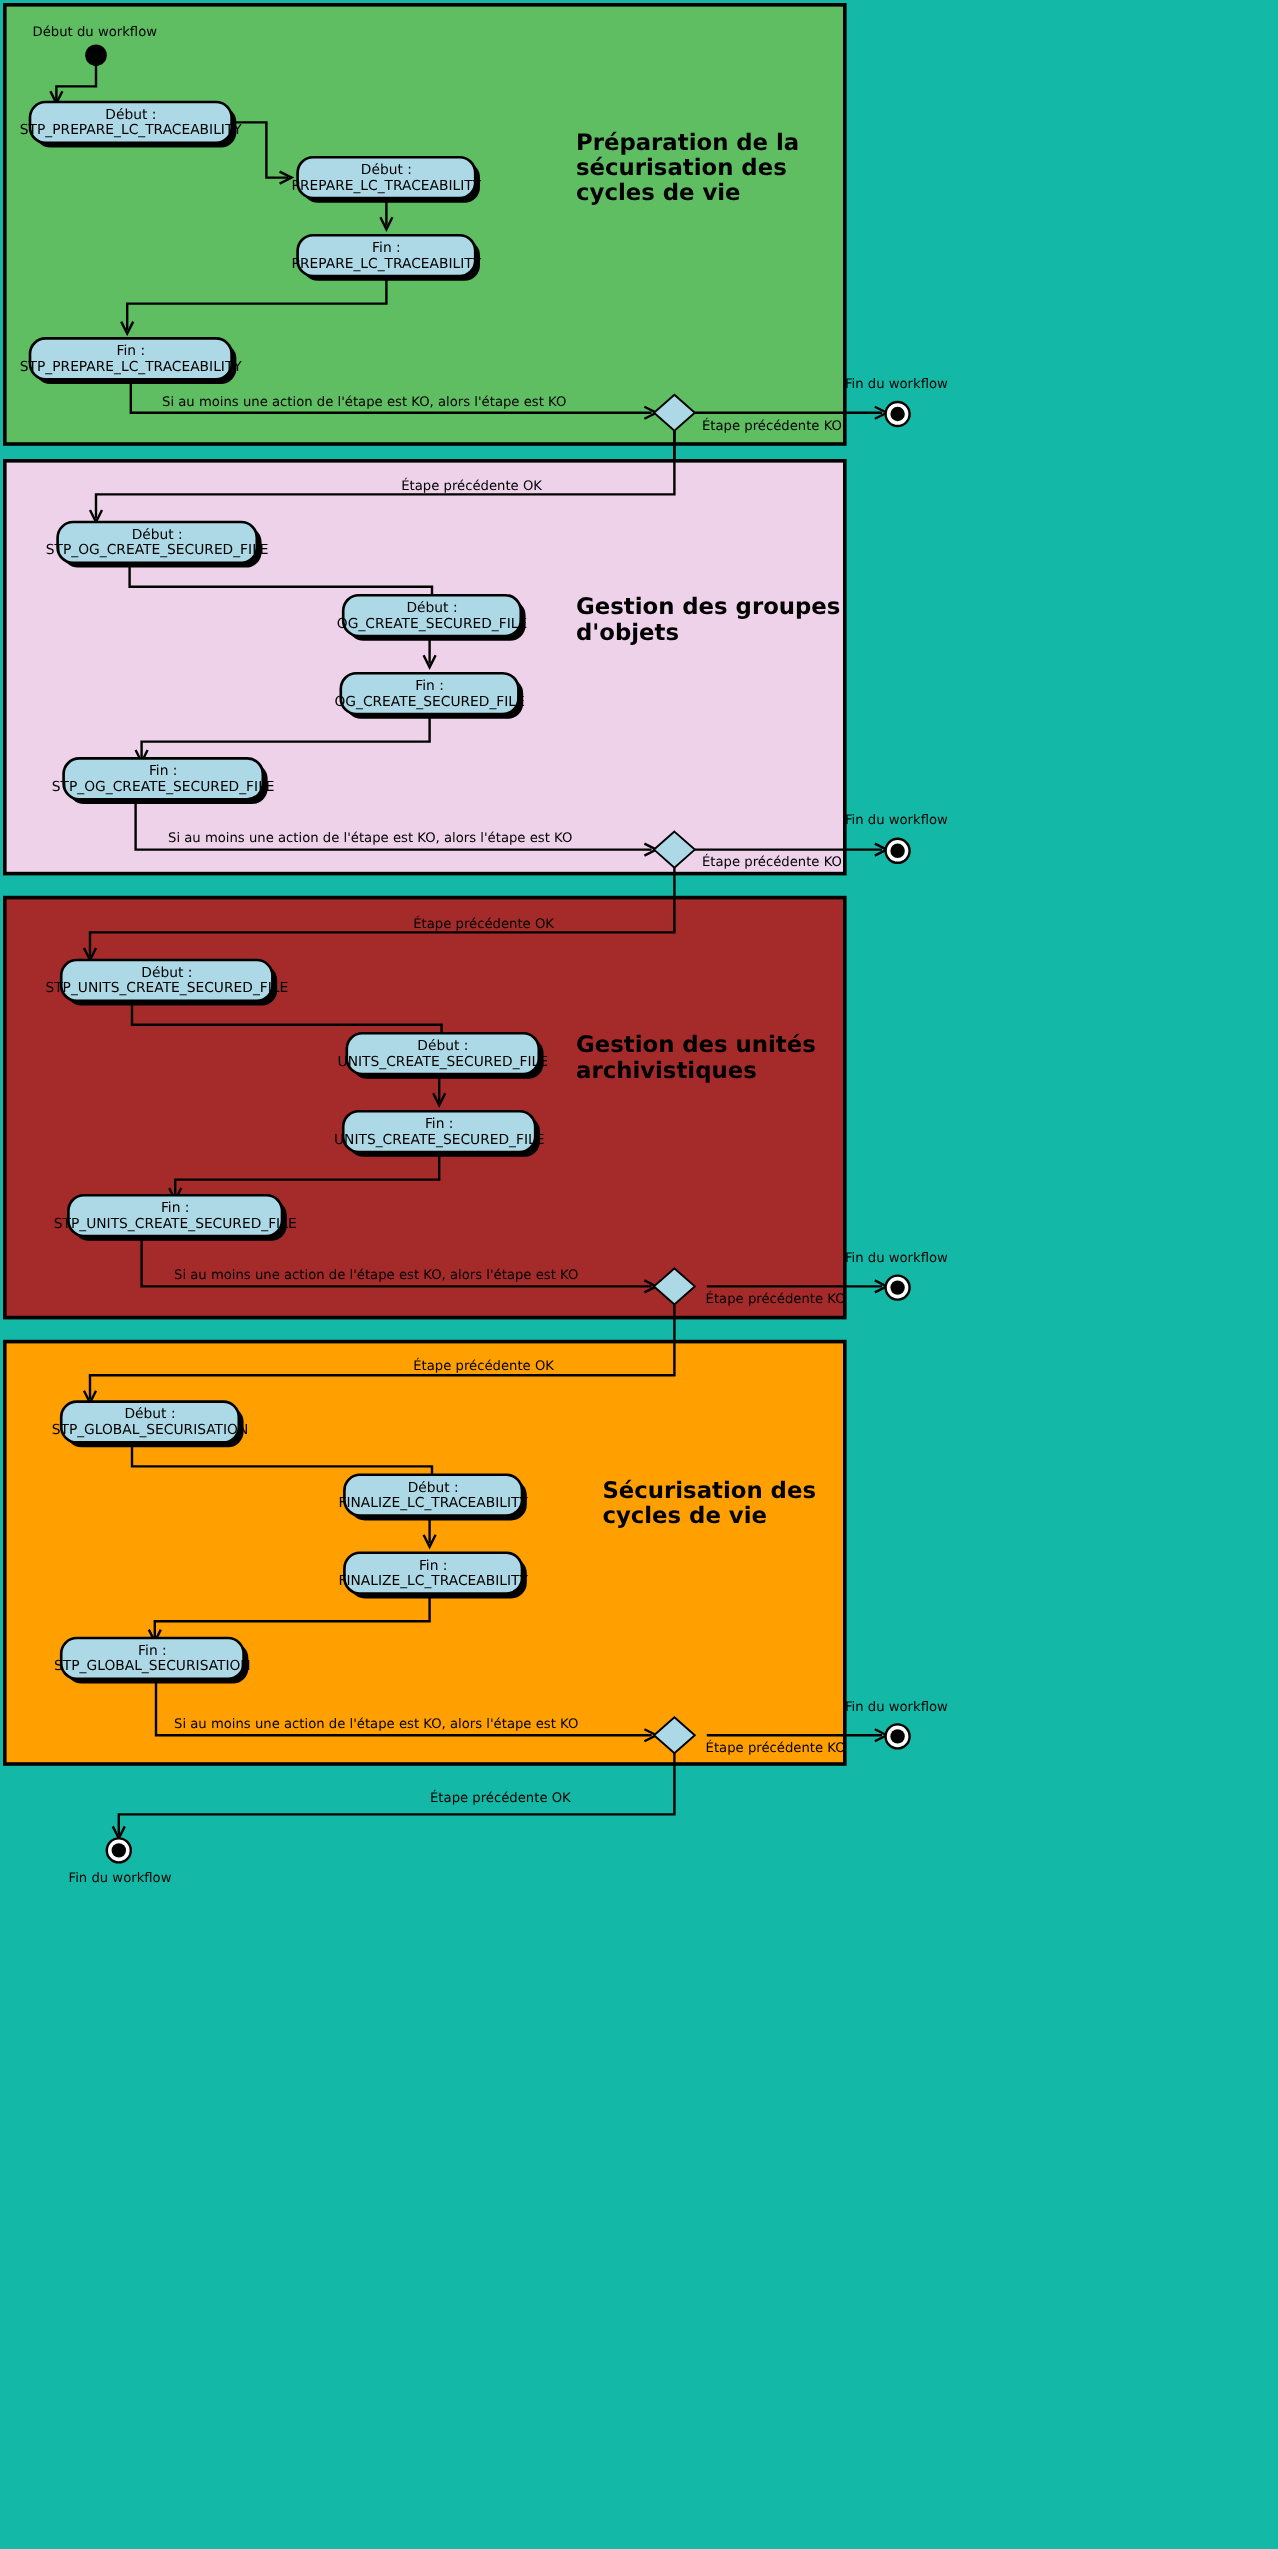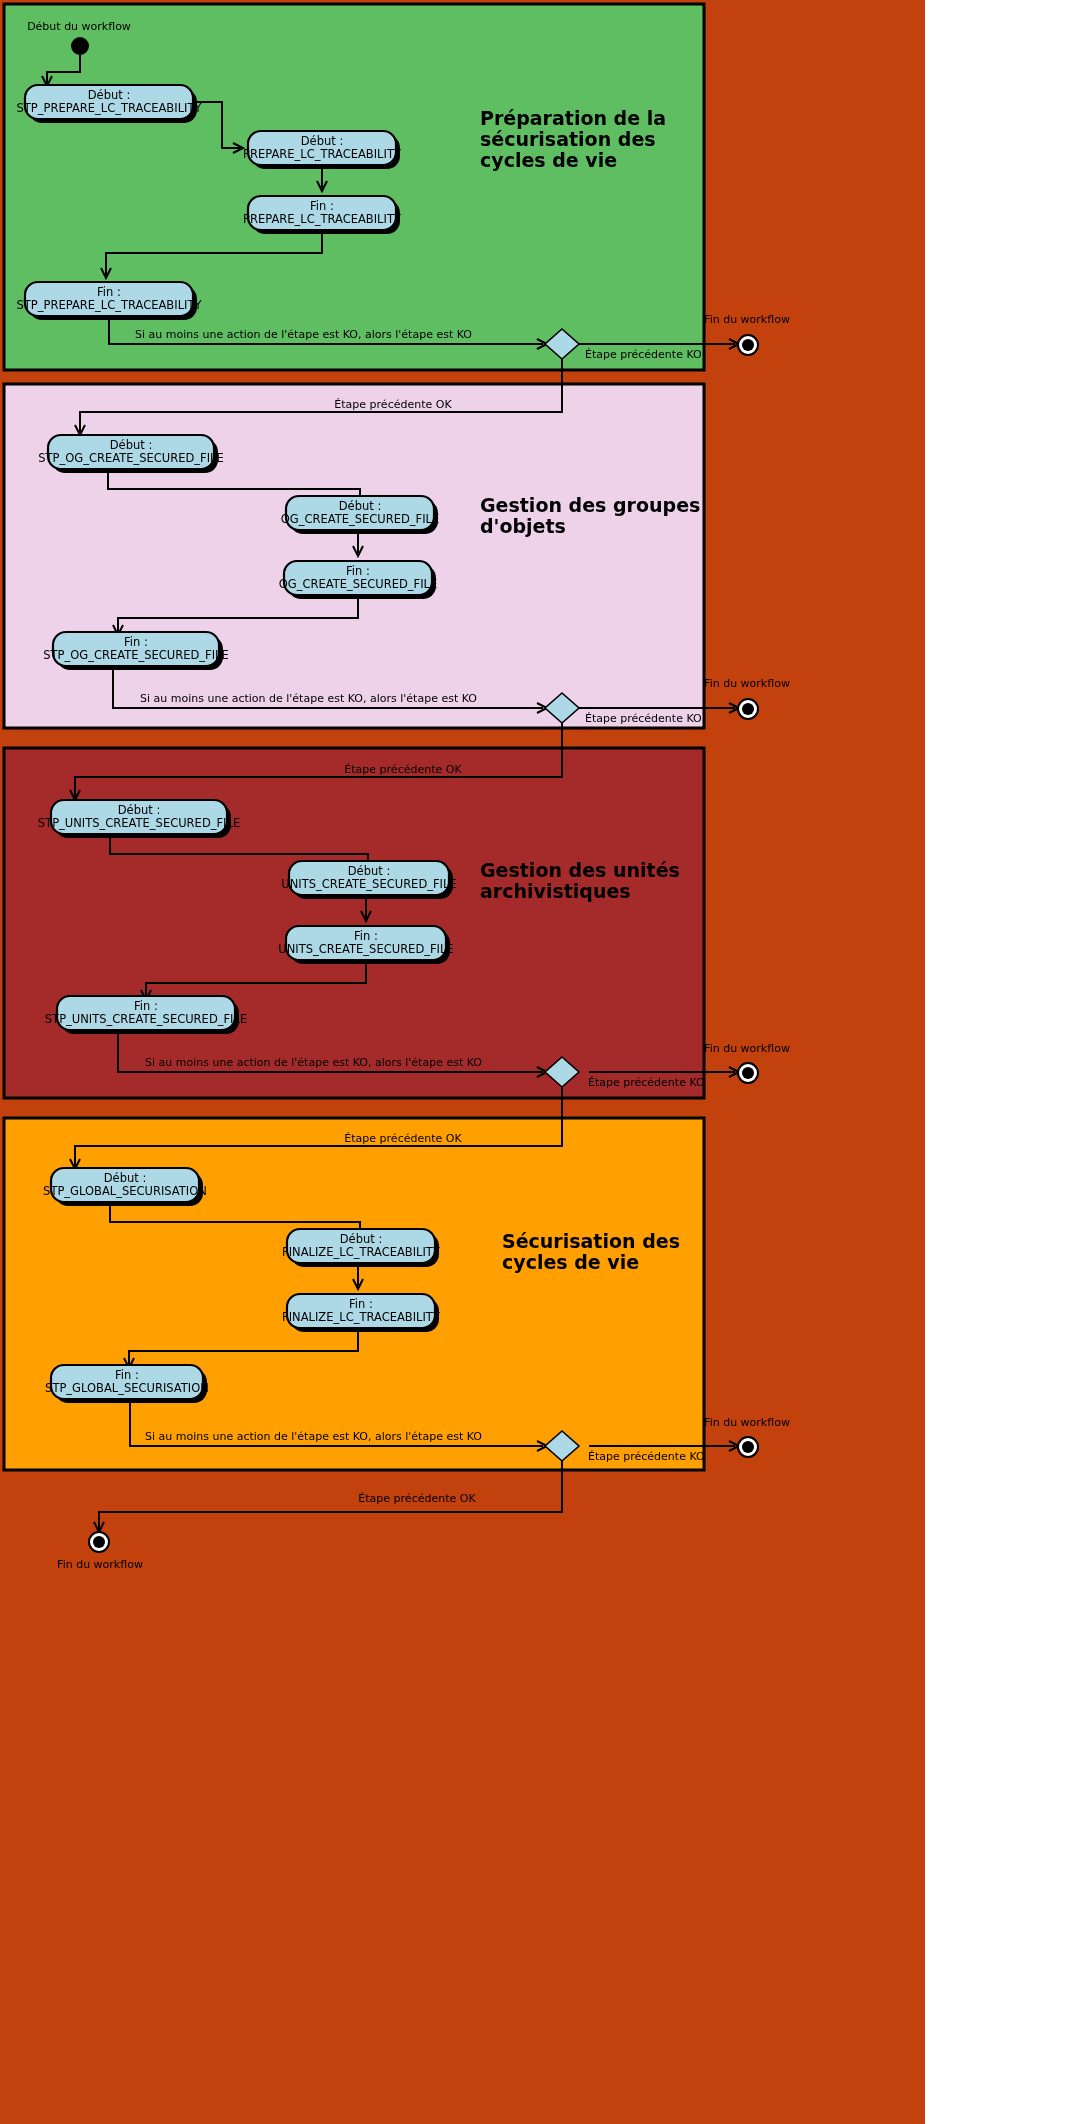--- a/index.html
+++ b/index.html
@@ -5,23 +5,23 @@
   html, body {
     margin: 0;
     padding: 0;
     background: #ffffff;
   }
   body {
     font-family: "DejaVu Sans", sans-serif;
   }
   #canvas {
     position: relative;
-    width: 925px;
+    width: 1065px;
     height: 2124px;
-    background: #c2410c;
+    background: #14b8a6;
     overflow: hidden;
   }
   svg.layer {
     position: absolute;
     top: 0;
     left: 0;
     width: 1065px;
     height: 2124px;
   }
   .partition-rect {

